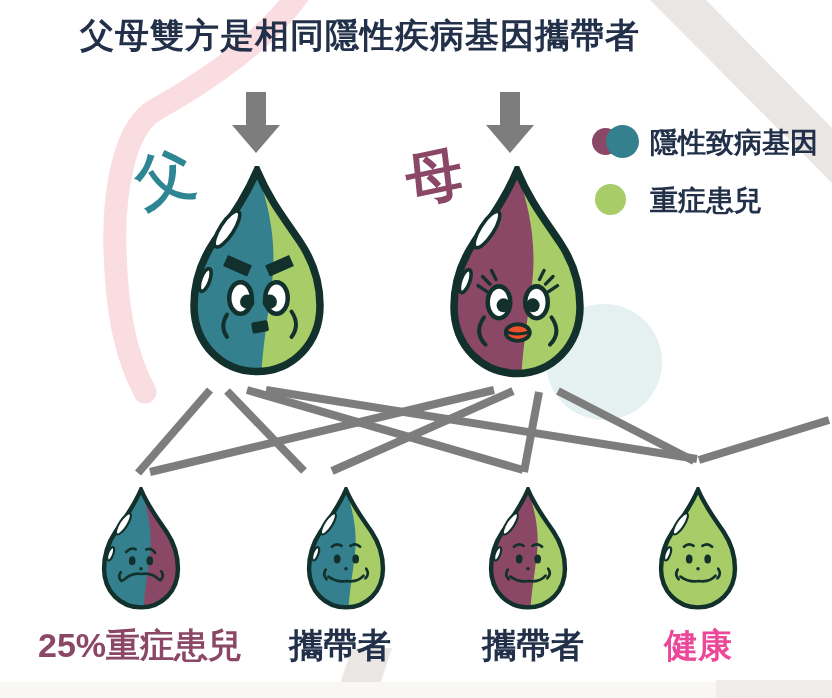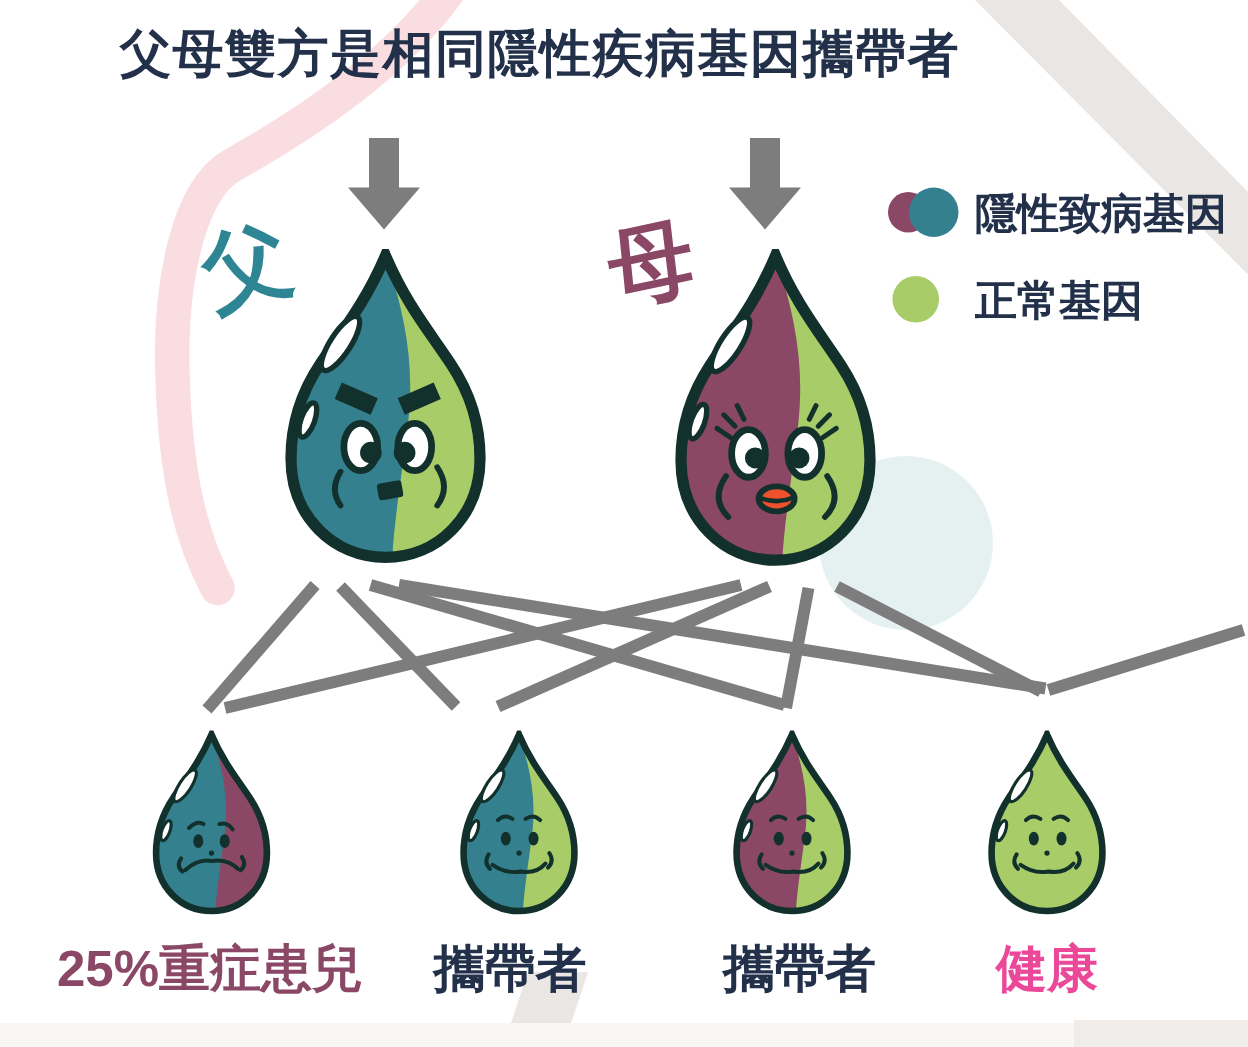--- a/index.html
+++ b/index.html
@@ -195,21 +195,21 @@
       <span class="sw">
           <i class="c1"></i>
           <i class="c2"></i>
         </span>
       <span class="legend-label">隱性致病基因</span>
     </div>
     <div class="legend-row">
       <span class="sw">
           <i class="c3"></i>
         </span>
-      <span class="legend-label">正常基因</span>
+      <span class="legend-label">重症患兒</span>
     </div>
   </div>
 
   <div class="child-label" id="child-label-1" style="color: rgb(138, 71, 102);">25%重症患兒</div>
   <div class="child-label" id="child-label-2" style="color: rgb(34, 48, 74);">攜帶者</div>
   <div class="child-label" id="child-label-3" style="color: rgb(34, 48, 74);">攜帶者</div>
   <div class="child-label" id="child-label-4" style="color: #ec4899;">健康</div>
 
 </div>
 

